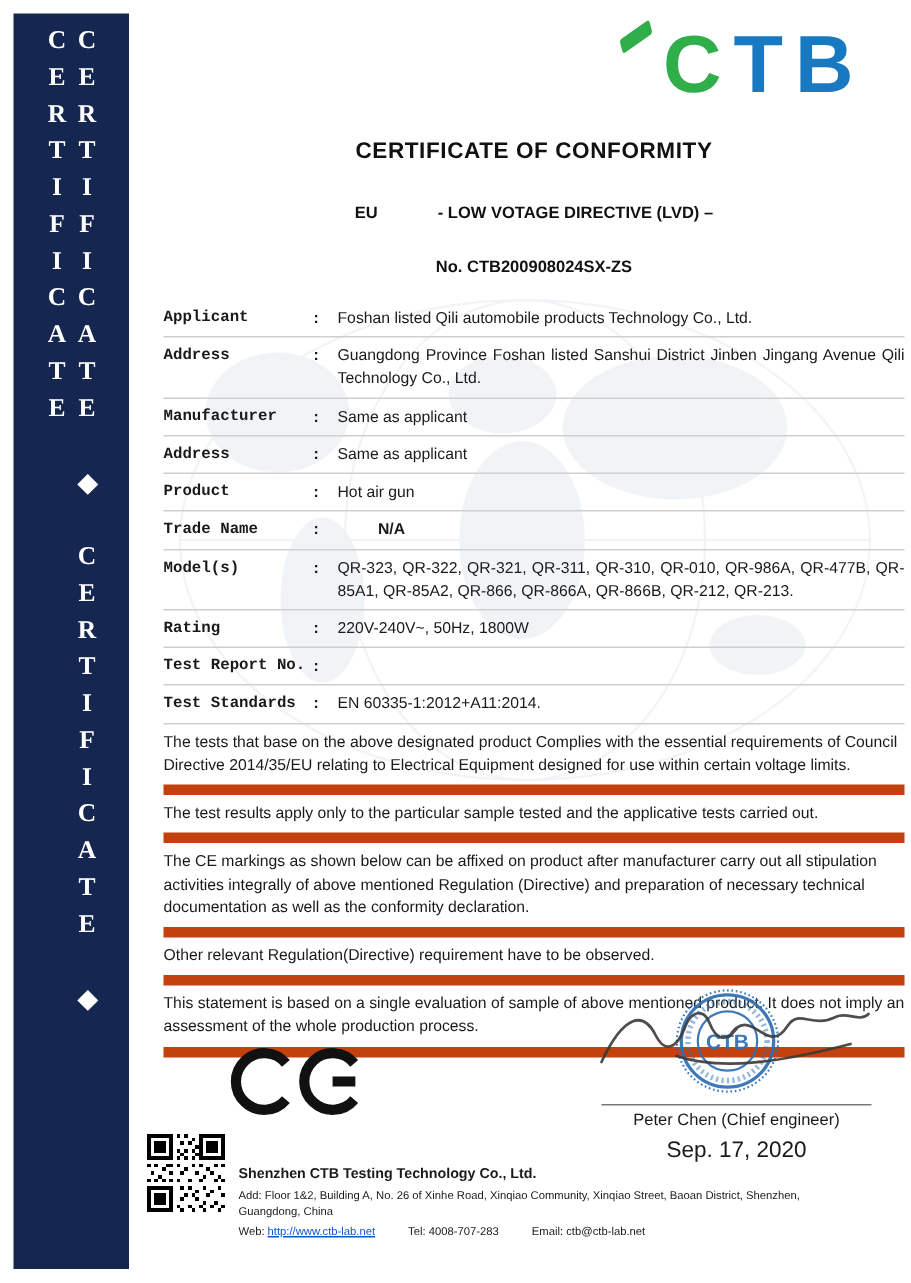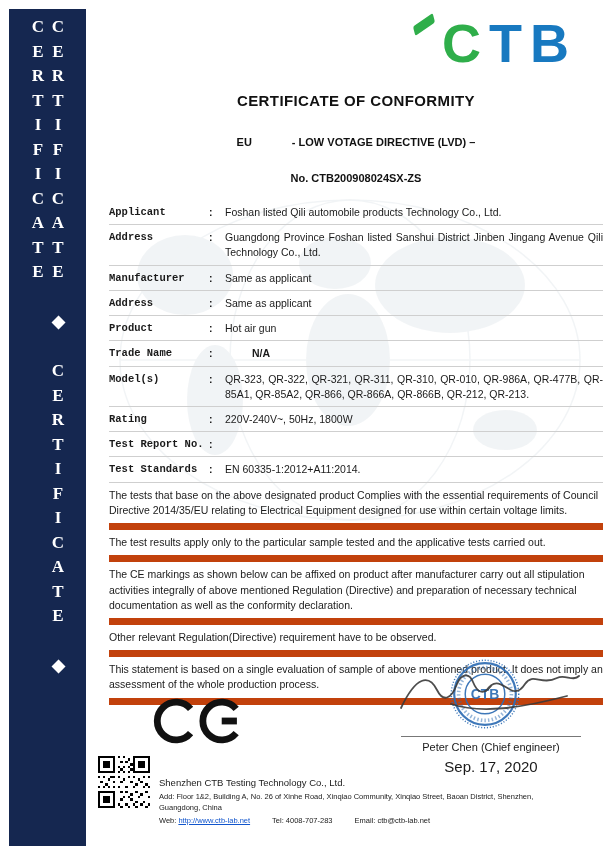--- a/index.html
+++ b/index.html
@@ -47,21 +47,21 @@
   .stamp{position:absolute;left:58px;top:-36px;width:88px;height:88px;opacity:.92;}
   .scribble{position:absolute;left:6px;top:-30px;width:200px;height:70px;}
   .sig-line{border-top:1px solid #777;width:180px;margin:0 auto;}
   .sig-name{font-size:11px;margin-top:4px;color:#1a1a1a;}
   .sig-date{font-size:15px;margin-top:5px;color:#1a1a1a;}
 
   
   .footer{position:absolute;left:98px;bottom:30px;width:486px;display:flex;gap:9px;z-index:1;}
   .qr{width:52px;height:52px;flex:none;}
   .f-text{padding-top:1px;color:#1a1a1a;}
-  .f-company{font-size:9.5px;font-weight:400;margin-bottom:3px;margin-top:20px;}
+  .f-company{font-size:9.5px;font-weight:700;margin-bottom:3px;margin-top:20px;}
   .f-addr{font-size:7.5px;line-height:1.5;max-width:400px;}
   .f-contact{font-size:7.5px;margin-top:3px;}
   .f-contact .lab{margin-right:2px;}
   .f-contact .sep{display:inline-block;width:22px;}
   .weblink{color:#1155cc;text-decoration:underline;}
 </style>
 </head>
 <body>
 
 <div class="page">

